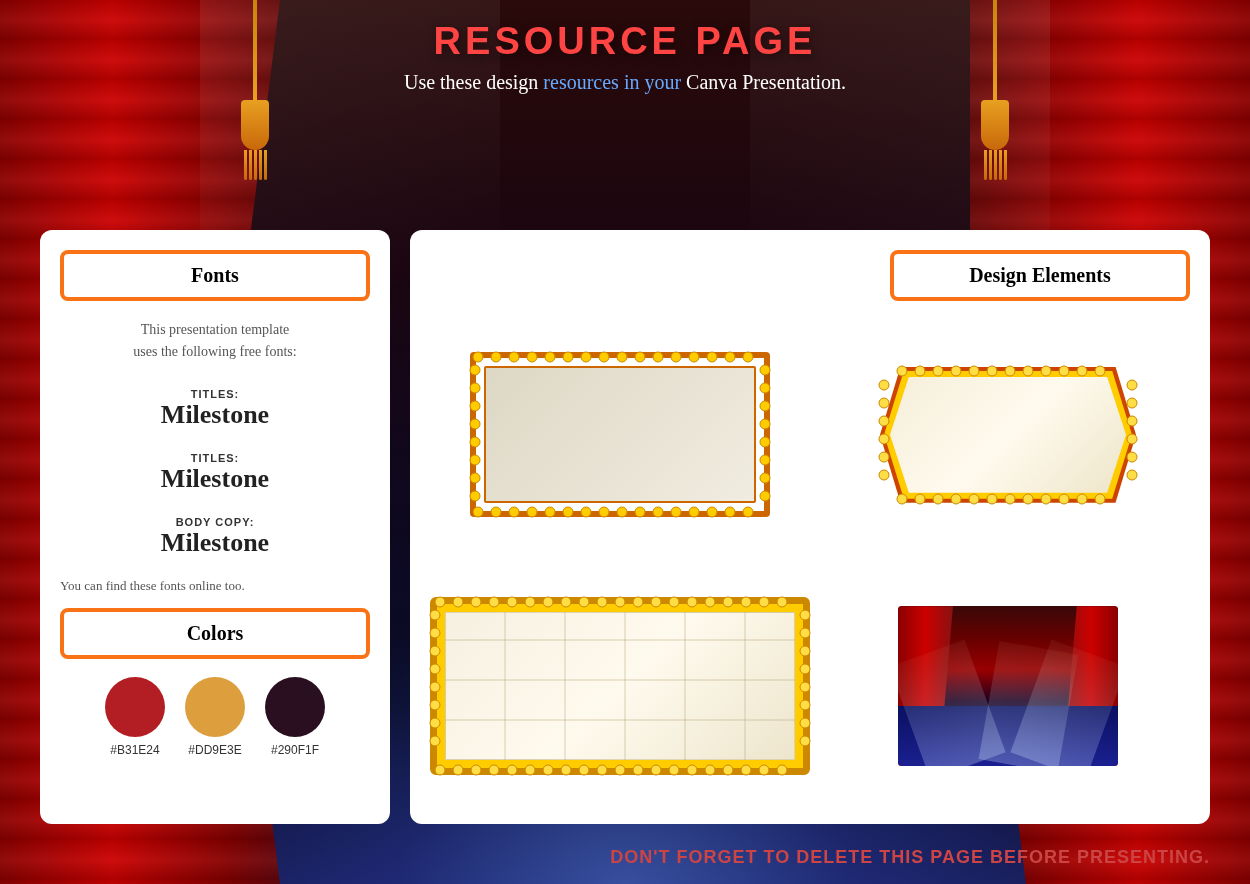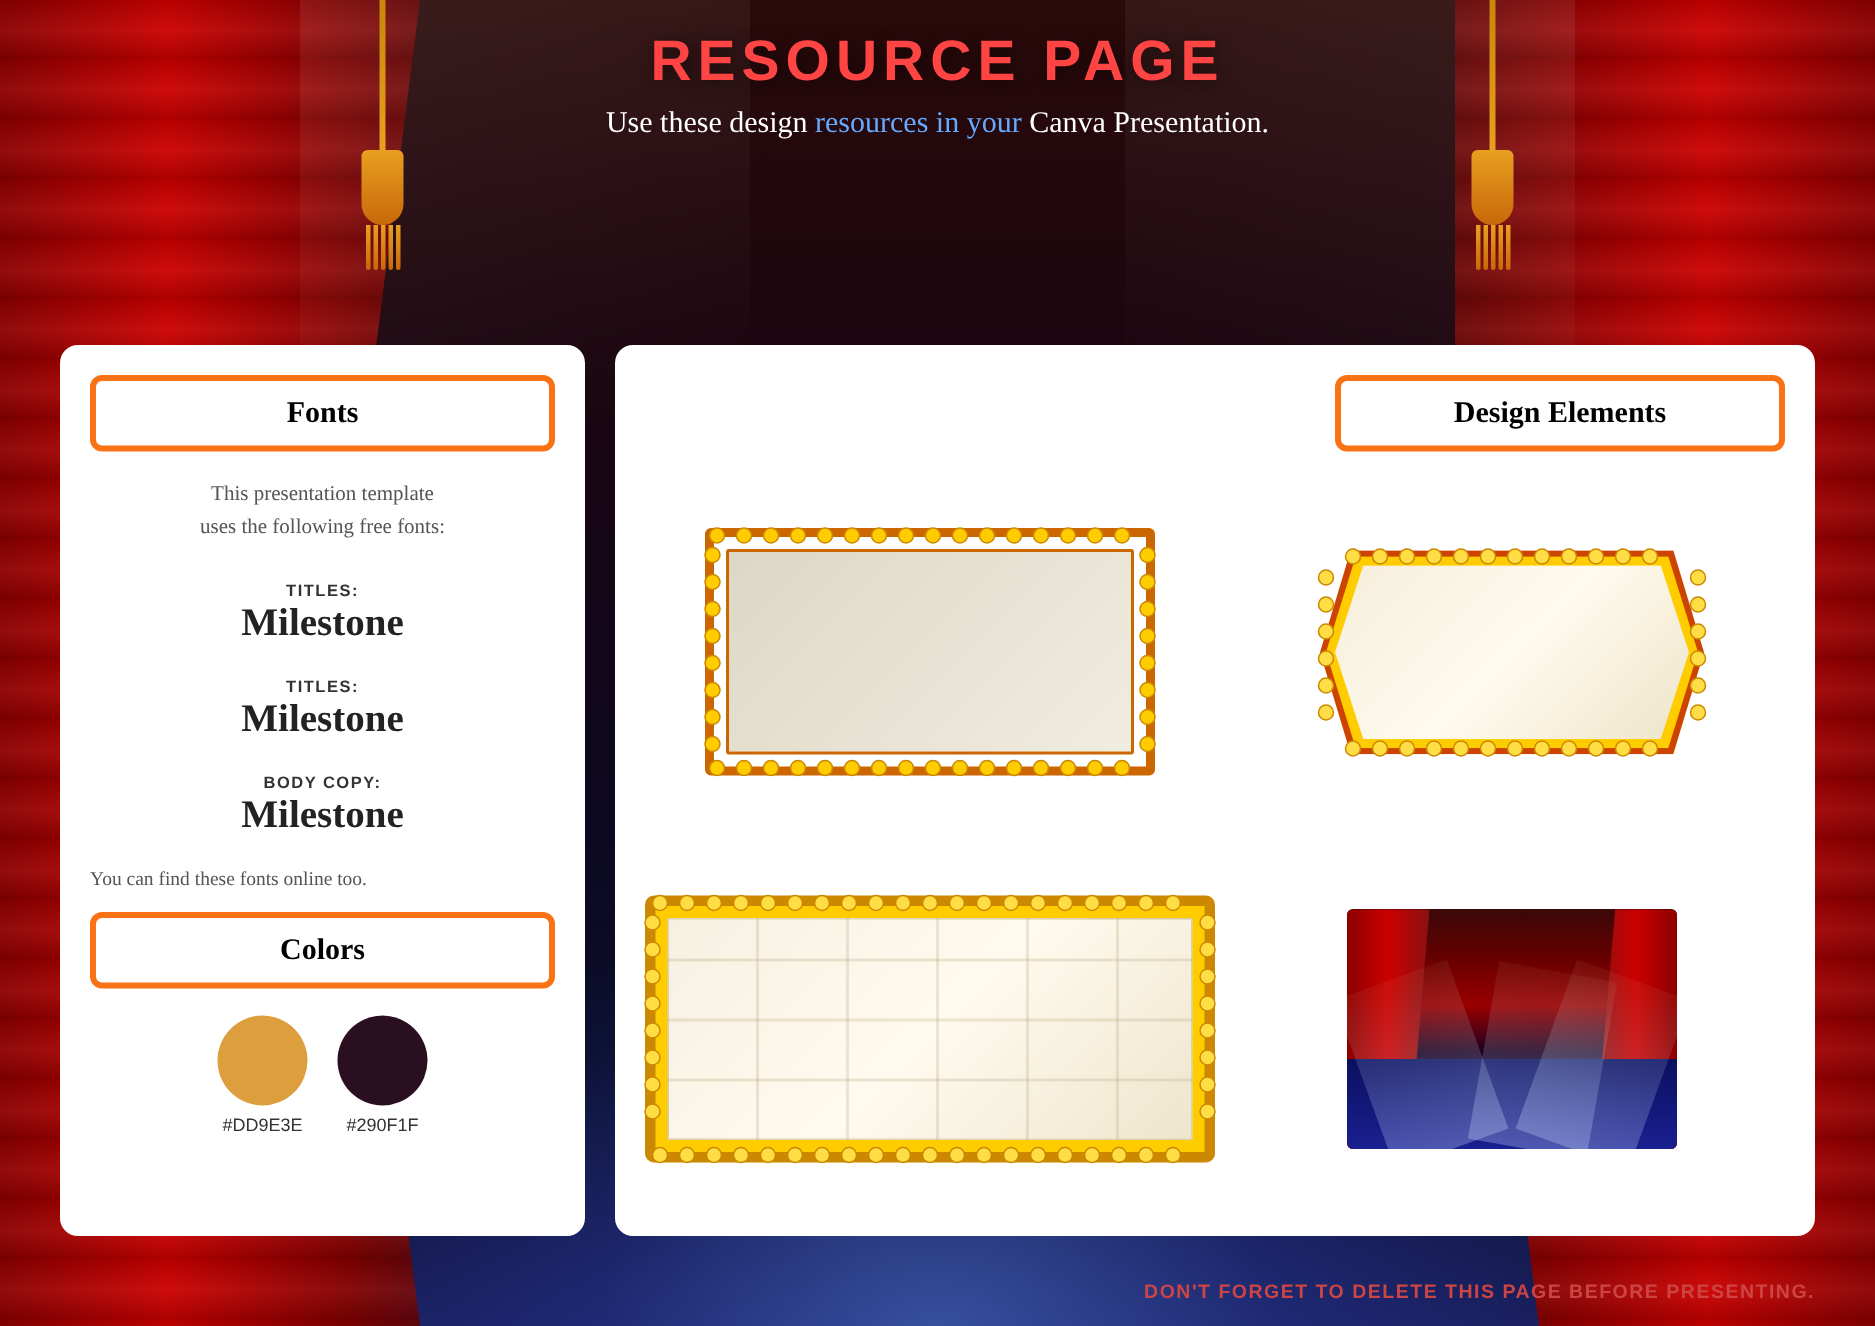--- a/index.html
+++ b/index.html
@@ -344,21 +344,21 @@
     .theatre-img .spot1 { left: 30px; transform: rotate(-20deg); }
     .theatre-img .spot2 { left: 80px; transform: rotate(10deg); }
     .theatre-img .spot3 { right: 30px; transform: rotate(20deg); }
 
     
     .bottom-warning {
       position: absolute;
       bottom: 16px;
       right: 40px;
       color: #cc4444;
-      font-size: 13px;
+      font-size: 18px;
       font-weight: bold;
       font-family: Arial, sans-serif;
       letter-spacing: 1px;
       z-index: 10;
     }
 
     
     .marquee-rect-wrapper {
       position: relative;
       width: 300px;
@@ -465,20 +465,24 @@
     <div class="font-entry">
       <div class="font-label">BODY COPY:</div>
       <div class="font-sample">Milestone</div>
     </div>
 
     <div class="fonts-footer">You can find these fonts online too.</div>
 
     <div class="section-header-btn">Colors</div>
 
     <div class="colors-row">
+      <div class="color-item">
+        <div class="color-circle" style="background-color: #B31E24;"></div>
+        <div class="color-label">#B31E24</div>
+      </div>
       <div class="color-item">
         <div class="color-circle" style="background-color: #DD9E3E;"></div>
         <div class="color-label">#DD9E3E</div>
       </div>
       <div class="color-item">
         <div class="color-circle" style="background-color: #290F1F;"></div>
         <div class="color-label">#290F1F</div>
       </div>
     </div>
   </div>

